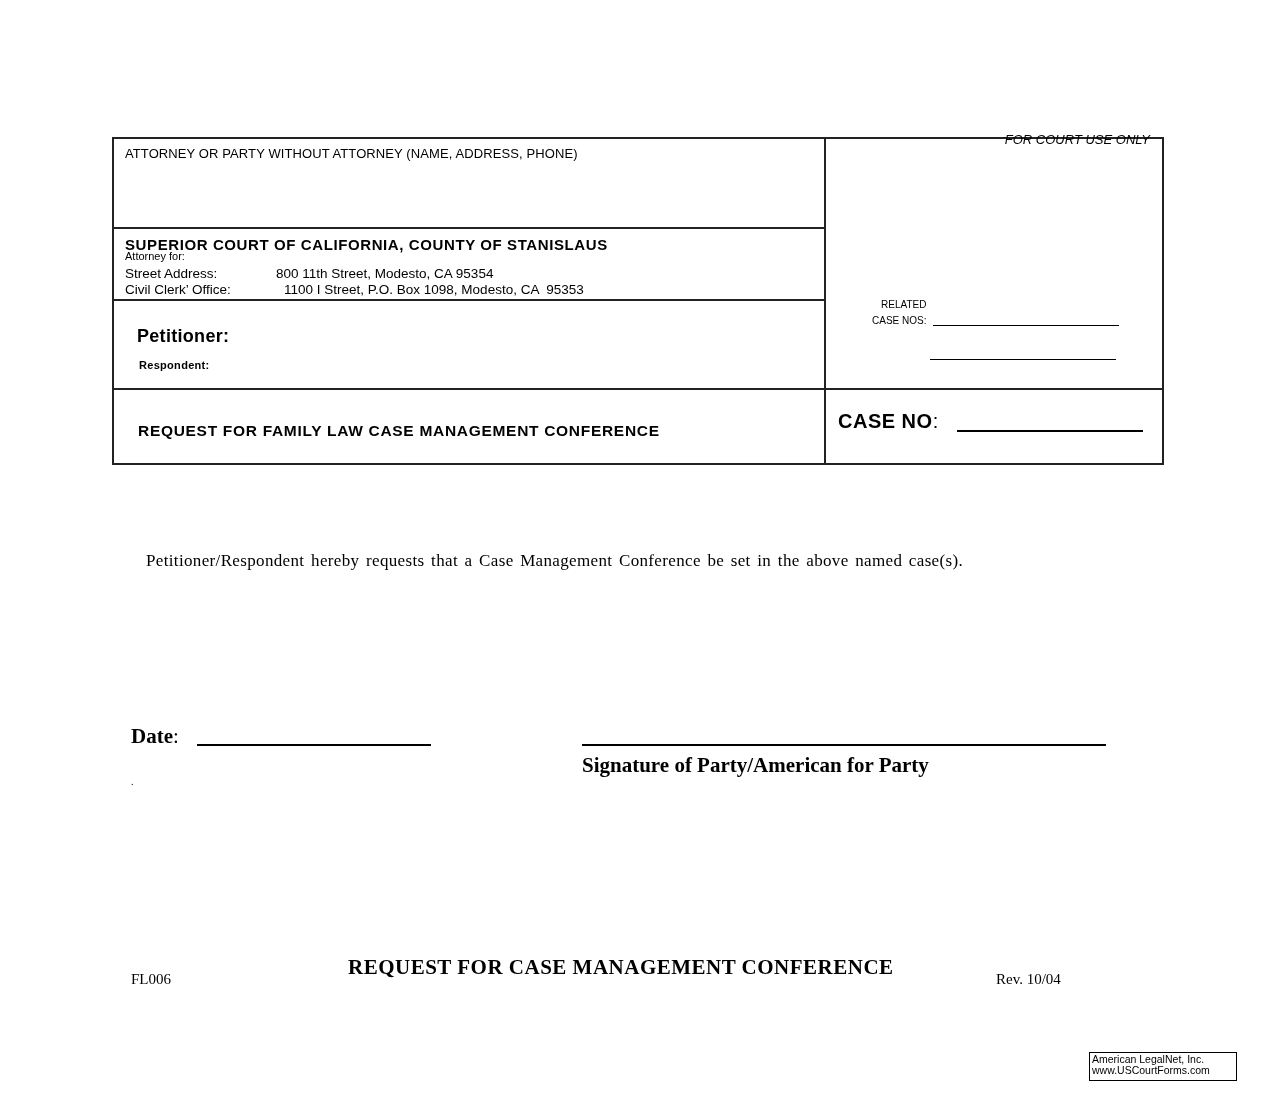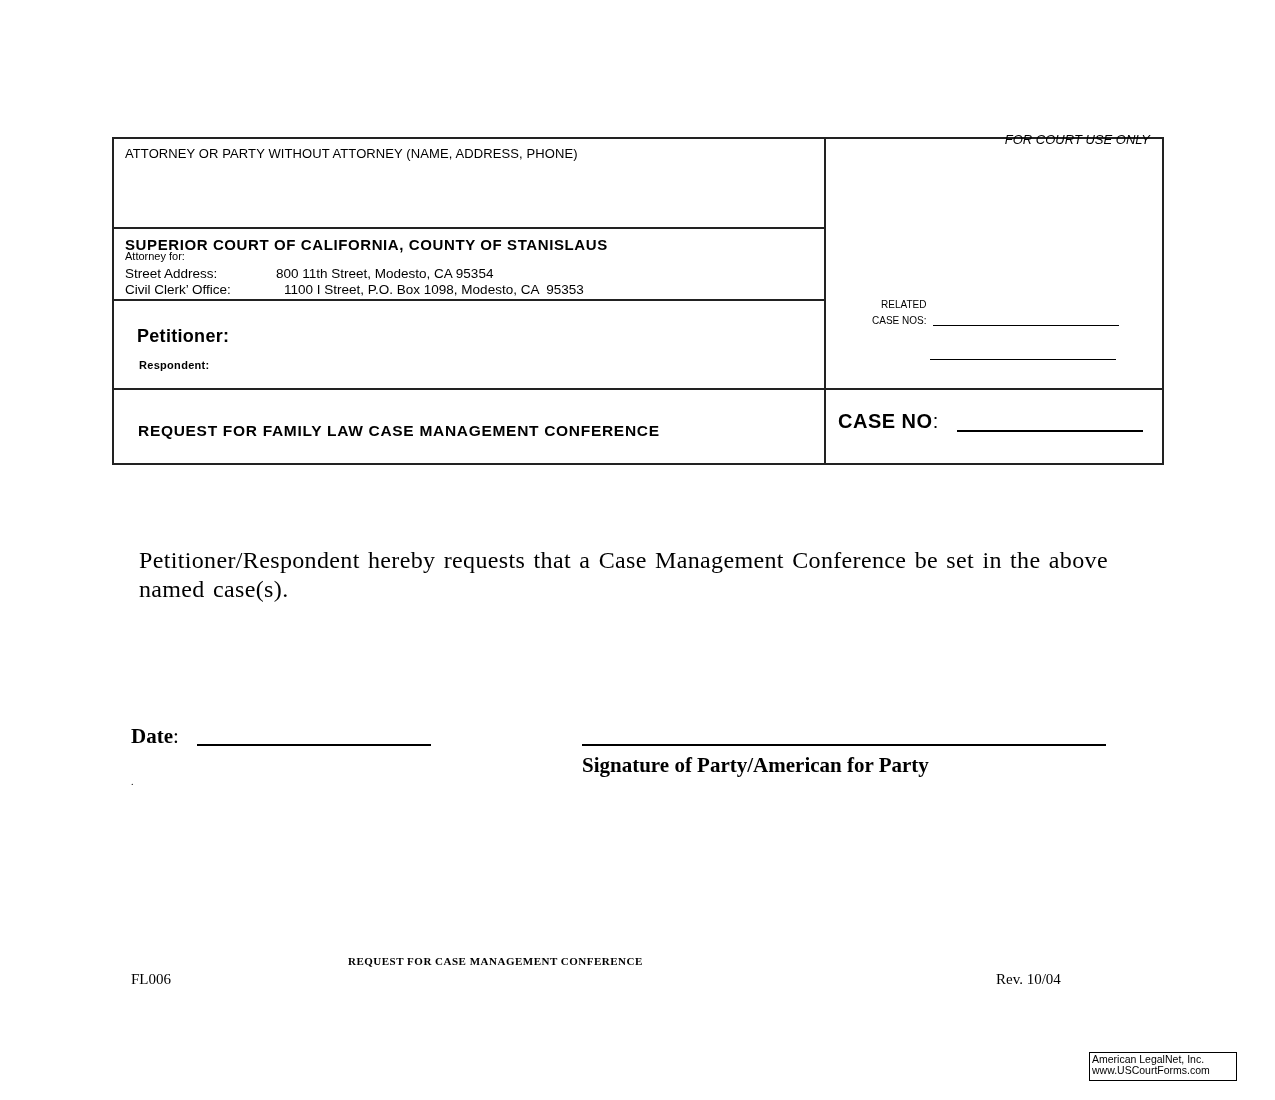--- a/index.html
+++ b/index.html
@@ -43,31 +43,31 @@
   <div>CASE NOS:</div>
 </div>
 <div class="abs" style="left:933px; top:312px; width:186px; height:13px; border-bottom:1px solid #000;"></div>
 <div class="abs" style="left:930px; top:346px; width:186px; height:13px; border-bottom:1px solid #000;"></div>
 
 <div class="abs sans" style="left:838px; top:410px; font-size:20px; font-weight:bold; letter-spacing:0.5px; white-space:nowrap;">
   <span>CASE NO</span><span style="font-weight:normal;">:</span>
 </div>
 <div class="abs" style="left:957px; top:414px; width:186px; height:16px; border-bottom:2px solid #000;"></div>
 
-<div class="abs serif" style="left:139px; top:546px; width:1010px; font-size:24px; line-height:29px; letter-spacing:0.35px; word-spacing:2px;">Petitioner/Respondent hereby requests that a Case Management Conference be set in the above named case(s).</div>
+<div class="abs serif" style="left:146px; top:546px; width:1010px; font-size:17px; line-height:29px; letter-spacing:0.35px; word-spacing:2px;">Petitioner/Respondent hereby requests that a Case Management Conference be set in the above named case(s).</div>
 
 <div class="abs serif" style="left:131px; top:724px; font-size:21px; white-space:nowrap;">
   <span style="font-weight:bold;">Date</span><span>:</span>
 </div>
 <div class="abs" style="left:197px; top:728px; width:234px; height:16px; border-bottom:2px solid #000;"></div>
 
 <div class="abs" style="left:582px; top:728px; width:524px; height:16px; border-bottom:2px solid #000;"></div>
 <div class="abs serif" style="left:582px; top:753px; font-size:21px; font-weight:bold; white-space:nowrap;">Signature of Party/American for Party</div>
 <div class="abs serif" style="left:131px; top:776px; font-size:10px;">.</div>
 
-<div class="abs serif" style="left:348px; top:955px; font-size:11px; font-weight:bold; letter-spacing:0.5px; white-space:nowrap;">REQUEST FOR CASE MANAGEMENT CONFERENCE</div>
+<div class="abs serif" style="left:348px; top:955px; font-size:21px; font-weight:bold; letter-spacing:0.5px; white-space:nowrap;">REQUEST FOR CASE MANAGEMENT CONFERENCE</div>
 <div class="abs serif" style="left:131px; top:971px; font-size:15px;">FL006</div>
 <div class="abs serif" style="left:996px; top:971px; font-size:15px;">Rev. 10/04</div>
 
 <div class="abs sans" style="left:1089px; top:1052px; width:148px; height:29px; border:1px solid #000; box-sizing:border-box; padding:1px 2px; font-size:10.5px; line-height:10.5px;">
   <div>American LegalNet, Inc.</div>
   <div>www.USCourtForms.com</div>
 </div>
 
 </body></html>

